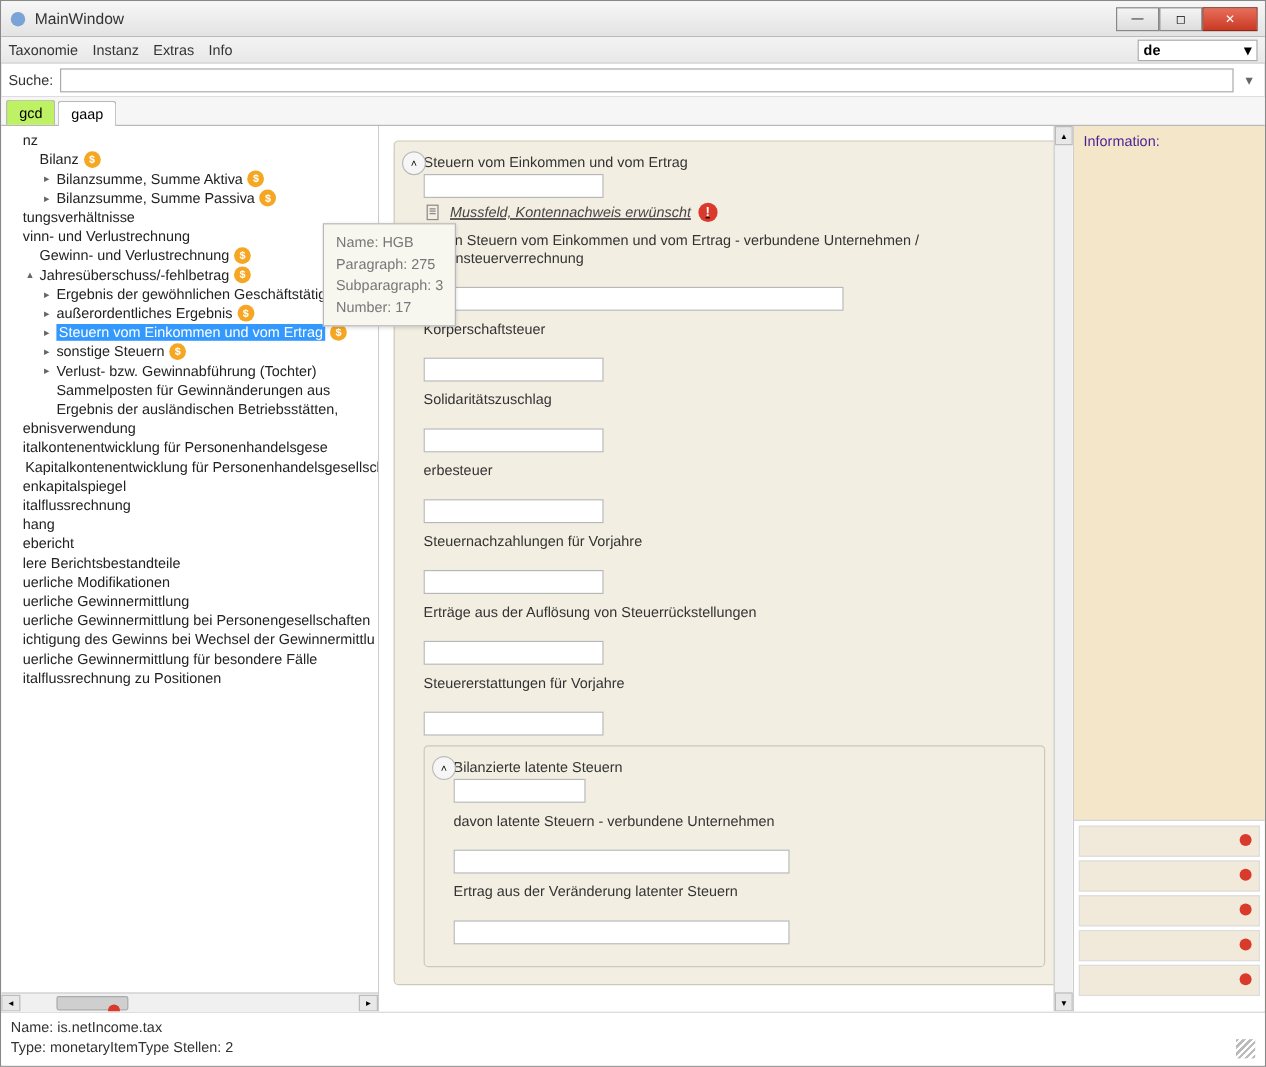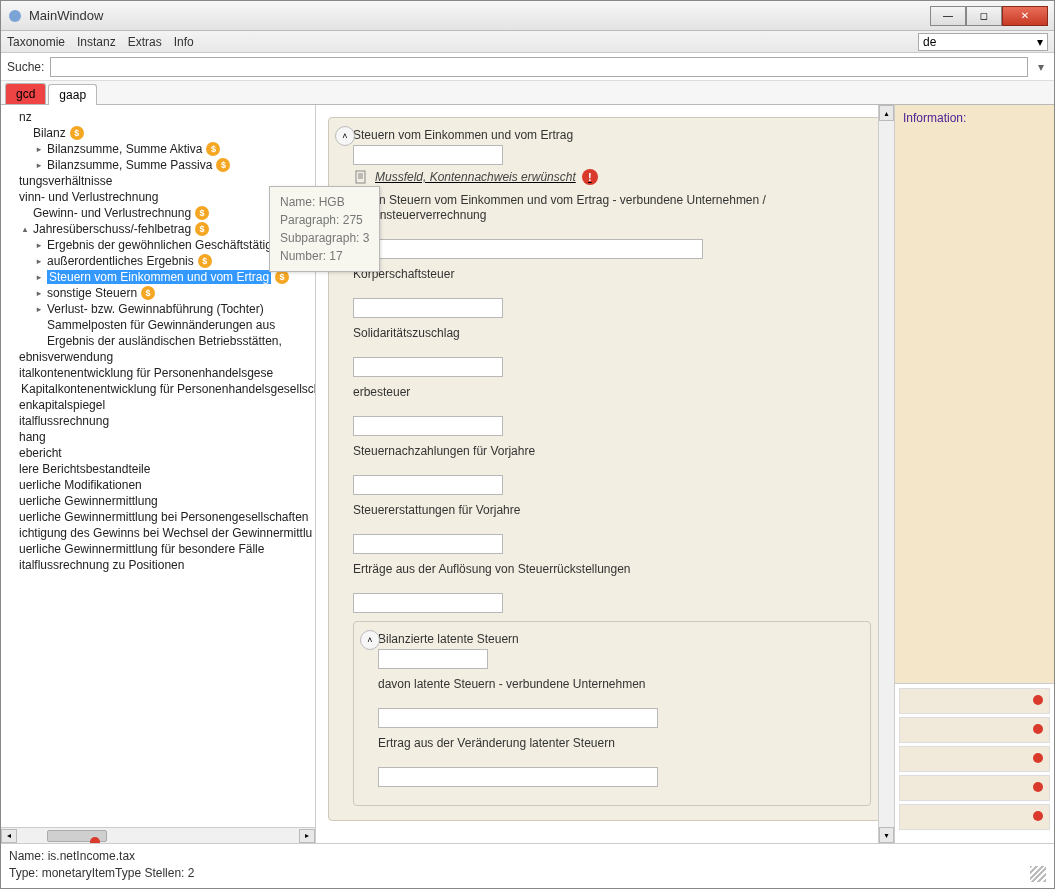--- a/index.html
+++ b/index.html
@@ -6,26 +6,26 @@
 body { background:#dcdcdc; width:1055px; height:889px; overflow:hidden; }
 .window { width:1055px; height:889px; background:#fff; border:1px solid #888; position:relative; display:flex; flex-direction:column; }
 .titlebar { height:30px; background:linear-gradient(#f7f7f7,#e3e3e3); border-bottom:1px solid #bbb; display:flex; align-items:center; padding:0 6px; }
 .titlebar .app-icon { width:16px; height:16px; margin-right:6px; display:inline-block; }
 .titlebar .title { flex:1; font-size:13px; color:#333; }
 .win-btns { display:flex; gap:0; }
 .win-btn { width:36px; height:20px; border:1px solid #888; background:linear-gradient(#f4f4f4,#ddd); display:flex; align-items:center; justify-content:center; font-size:10px; }
 .win-btn.close { background:linear-gradient(#e86e5a,#c83a24); color:#fff; border-color:#8a2a1a; width:46px; }
 .menubar { height:22px; background:linear-gradient(#f3f3f3,#e8e8e8); border-bottom:1px solid #c9c9c9; display:flex; align-items:center; padding:0 6px; gap:12px; }
 .menubar .menu-item { color:#333; cursor:pointer; }
-.menubar .lang-select { margin-left:auto; width:130px; height:18px; border:1px solid #aaa; background:#fff; display:flex; align-items:center; padding:0 4px; justify-content:space-between; }
+.menubar .lang-select { margin-left:auto; width:100px; height:18px; border:1px solid #aaa; background:#fff; display:flex; align-items:center; padding:0 4px; justify-content:space-between;font-weight:bold; }
 .searchrow { height:28px; border-bottom:1px solid #ddd; display:flex; align-items:center; padding:0 6px; gap:6px; }
 .searchrow .lbl { color:#333; }
 .searchrow .search-input { flex:1; height:20px; border:1px solid #aaa; background:#fff; }
 .tabbar { height:24px; display:flex; align-items:flex-end; padding:0 4px; border-bottom:1px solid #b8b8b8; background:#f6f6f6; }
-.tab { padding:3px 10px; border:1px solid #b8b8b8; border-bottom:none; margin-right:2px; background:#ef4444; border-radius:3px 3px 0 0; cursor:pointer; }
+.tab { padding:3px 10px; border:1px solid #b8b8b8; border-bottom:none; margin-right:2px; background:#bef264; border-radius:3px 3px 0 0; cursor:pointer; }
 .tab.active { background:#fff; position:relative; top:1px; }
 .mainarea { flex:1; display:flex; overflow:hidden; border-bottom:1px solid #ccc; }
 .treecol { width:315px; border-right:1px solid #ccc; overflow:hidden; position:relative; background:#fff; }
 .tree { padding:4px 0 0 0; overflow:hidden; }
 .tree .node { white-space:nowrap; display:flex; align-items:center; height:16px; padding-left:2px; color:#222; }
 .tree .node.ind0 { padding-left:4px; }
 .tree .node.ind1 { padding-left:18px; }
 .tree .node.ind2 { padding-left:32px; }
 .tree .node .exp { width:12px; height:12px; display:inline-flex; align-items:center; justify-content:center; font-size:9px; color:#666; margin-right:2px; }
 .tree .node .badge { width:14px; height:14px; border-radius:50%; background:#f5a623; color:#fff; font-size:9px; display:inline-flex; align-items:center; justify-content:center; margin-left:4px; font-weight:bold; }
@@ -256,22 +256,22 @@
               <span class="hint-txt">Mussfeld, Kontennachweis erwünscht</span>
               <span class="warn-icon">!</span>
             </span>
           </div>
           <div id="form-rows">
               <div class="row"><span class="flabel">davon Steuern vom Einkommen und vom Ertrag - verbundene Unternehmen / Organsteuerverrechnung</span><br><input type="text" class="w350" style=""></div>
               <div class="row"><span class="flabel">Körperschaftsteuer</span><br><input type="text" class="w150" style=""></div>
               <div class="row"><span class="flabel">Solidaritätszuschlag</span><br><input type="text" class="w150" style=""></div>
               <div class="row"><span class="flabel">erbesteuer</span><br><input type="text" class="w150" style=""></div>
               <div class="row"><span class="flabel">Steuernachzahlungen für Vorjahre</span><br><input type="text" class="w150" style=""></div>
+              <div class="row"><span class="flabel">Erträge aus der Auflösung von Steuerrückstellungen</span><br><input type="text" class="w150" style=""></div>
               <div class="row"><span class="flabel">Steuererstattungen für Vorjahre</span><br><input type="text" class="w150" style=""></div>
-              <div class="row"><span class="flabel">Erträge aus der Auflösung von Steuerrückstellungen</span><br><input type="text" class="w150" style=""></div>
             </div>
 
           <div class="group" style="background:#f3eee2;padding-left:24px;position:relative;">
             <div class="collapse-btn" style="left:6px;">˄</div>
             <div class="row">
               <span class="flabel">Bilanzierte latente Steuern</span>
               <input type="text" class="w110" style="">
             </div>
             <div id="sub-rows">
                 <div class="row"><span class="flabel">davon latente Steuern - verbundene Unternehmen</span><br><input type="text" class="w280" style=""></div>

